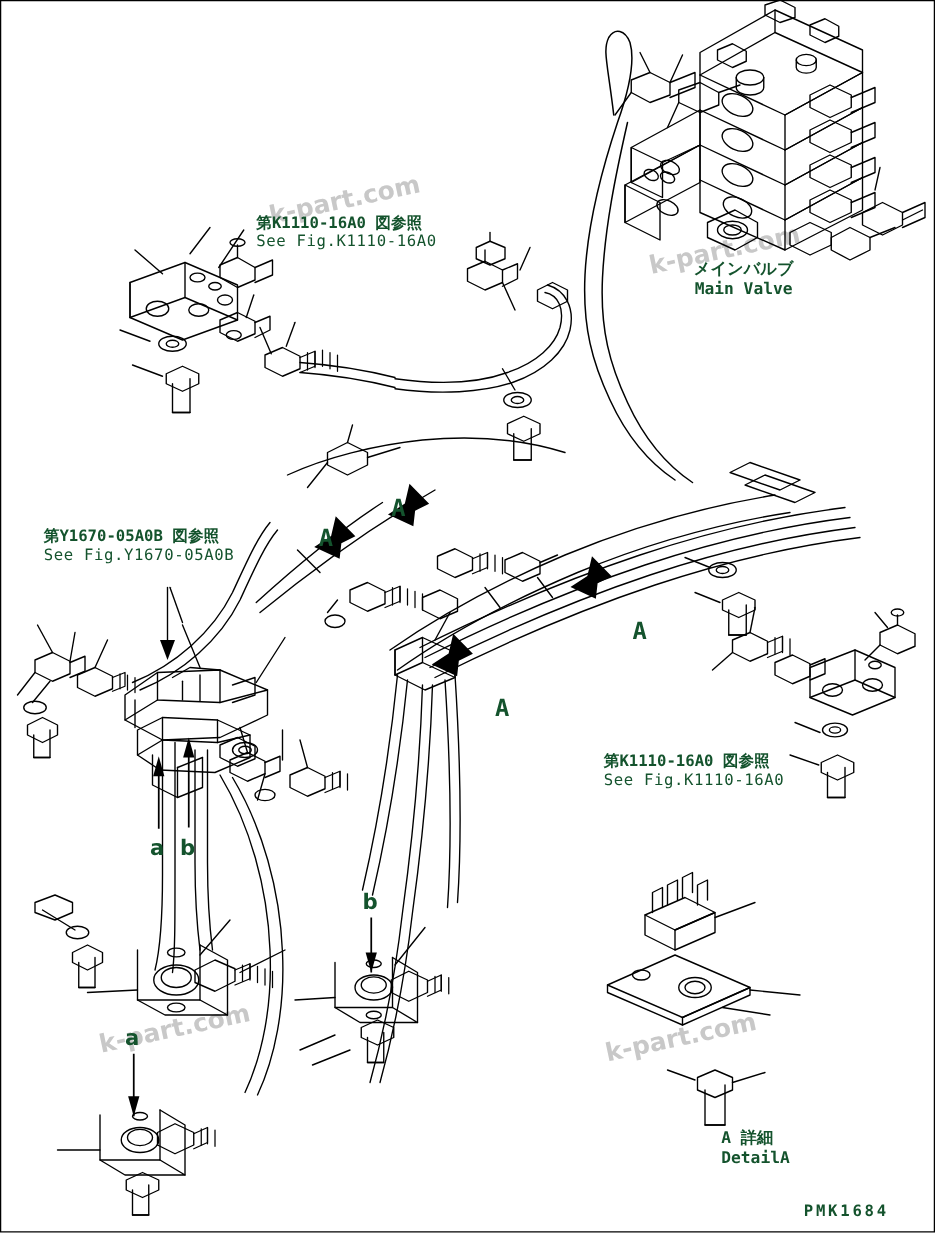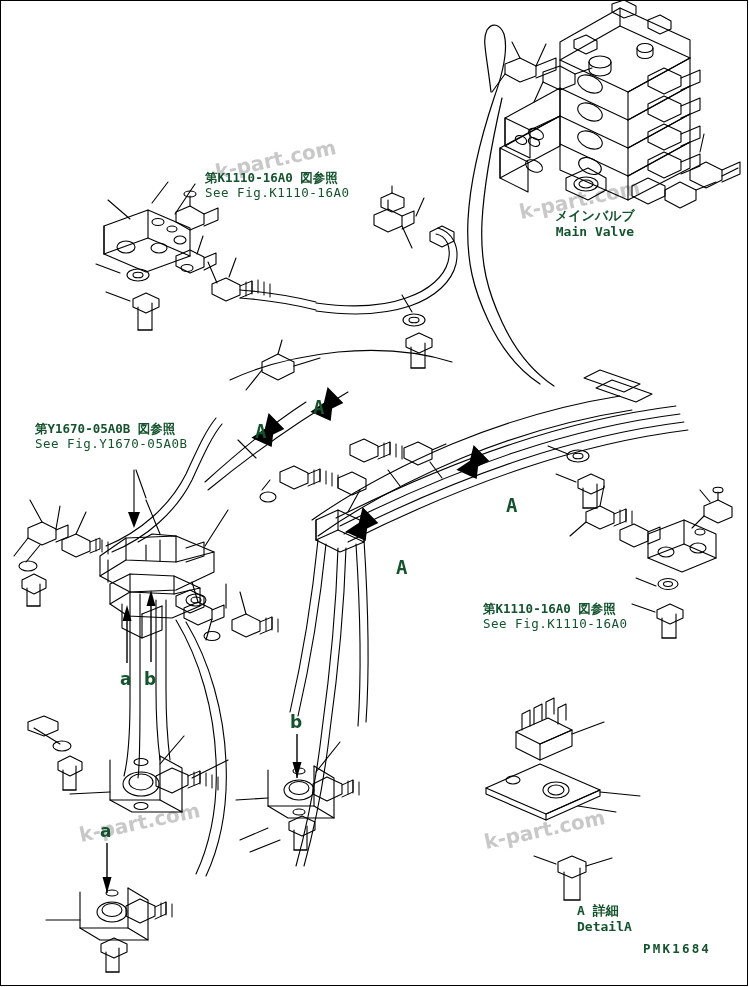--- a/index.html
+++ b/index.html
@@ -461,21 +461,21 @@
 
     </g>
   </svg>
 
   <div id="labels">
       <div class="lbl ref" style="left: 205px; top: 170px;"><div>第K1110-16A0 図参照</div><div class="en">See Fig.K1110-16A0</div></div>
       <div class="lbl ref" style="left: 35px; top: 421px;"><div>第Y1670-05A0B 図参照</div><div class="en">See Fig.Y1670-05A0B</div></div>
       <div class="lbl ref" style="left: 483px; top: 601px;"><div>第K1110-16A0 図参照</div><div class="en">See Fig.K1110-16A0</div></div>
       <div class="lbl valvelbl" style="left: 527px; top: 208px;"><div>メインバルブ</div><div>Main Valve</div></div>
       <div class="lbl detaillbl" style="left: 536px; top: 903px; margin-left: 41px;"><div>A 詳細</div><div>DetailA</div></div>
-      <div class="lbl pmk" style="left: 643px; top: 941px;">PMK1684</div>
+      <div class="lbl pmk" style="left: 643px; top: 961px;">PMK1684</div>
     </div>
 
   <div id="marks">
       <svg class="layer" viewBox="0 0 749 987">
         <g>
           <polygon points="0,-11 22,-15 16,0 22,15 0,11 6,0" fill="#000" transform="translate(278,438) rotate(215)"></polygon>
         </g>
         <g>
           <polygon points="0,-11 22,-15 16,0 22,15 0,11 6,0" fill="#000" transform="translate(337,412) rotate(215)"></polygon>
         </g>

